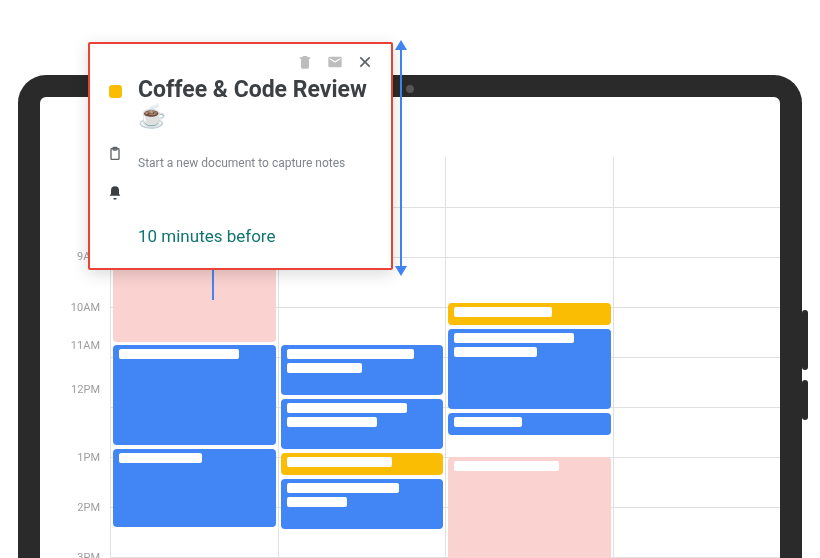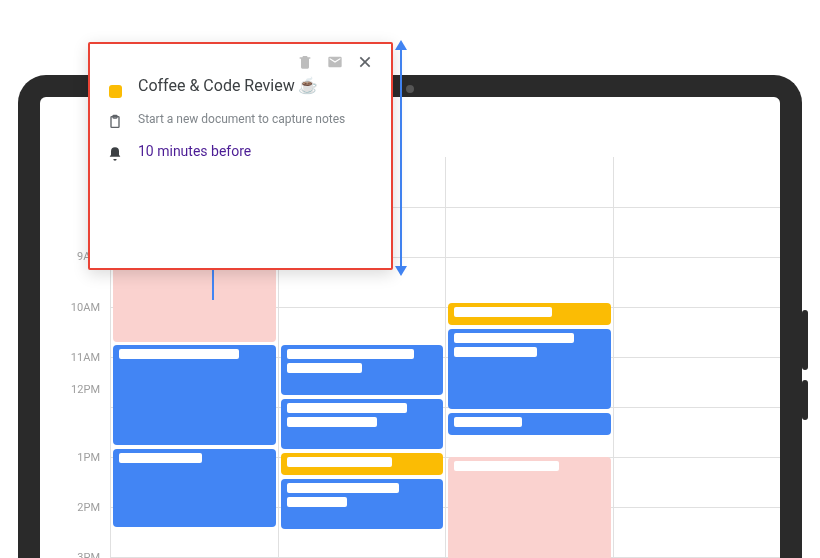--- a/index.html
+++ b/index.html
@@ -132,44 +132,44 @@
     padding-top: 3px;
     flex-shrink: 0;
   }
   .color-chip {
     width: 13px;
     height: 13px;
     border-radius: 3px;
     margin-top: 6px;
   }
   .popup-title {
-    font-size: 16px;
+    font-size: 23px;
     color: #3c4043;
-    font-weight: 400;
-    text-align: right;
+    font-weight: 700;
   }
   .popup-sub {
     font-size: 13px;
     color: #5f6368;
     margin-top: 4px;
   }
   .notes-link {
     color: #1a73e8;
     font-size: 14px;
     font-weight: 500;
     cursor: pointer;
   }
   .notes-sub {
     font-size: 12px;
     color: #80868b;
-    margin-top: 2px;
+    margin-top: 14px;
   }
   .reminder-text {
-    font-size: 14px;
-    color: #4c1d95;
+    font-size: 17px;
+    color: #0f766e;
+    margin-top: 44px;
   }
   .resize-arrow {
     position: absolute;
     left: 400px;
     top: 48px;
     width: 2px;
     height: 220px;
     background: #4285f4;
     z-index: 5;
   }
@@ -205,21 +205,21 @@
 <body>
 
 <div class="side-button"></div>
 <div class="side-button b2"></div>
 
 <div class="tablet-frame">
   <div class="cal">
 
     <div class="time-label" style="top:160px; line-height:1.1;">9AM</div>
     <div class="time-label" style="top:210px;">10AM</div>
-    <div class="time-label" style="top:260px;">11AM</div>
+    <div class="time-label" style="top:248px;">11AM</div>
     <div class="time-label" style="top:292px;">12PM</div>
     <div class="time-label" style="top:360px;">1PM</div>
     <div class="time-label" style="top:410px;">2PM</div>
     <div class="time-label" style="top:460px;">3PM</div>
 
     <div class="row" style="top:110px;"></div>
     <div class="row" style="top:160px;"></div>
     <div class="row" style="top:210px;"></div>
     <div class="row" style="top:260px;"></div>
     <div class="row" style="top:310px;"></div>

